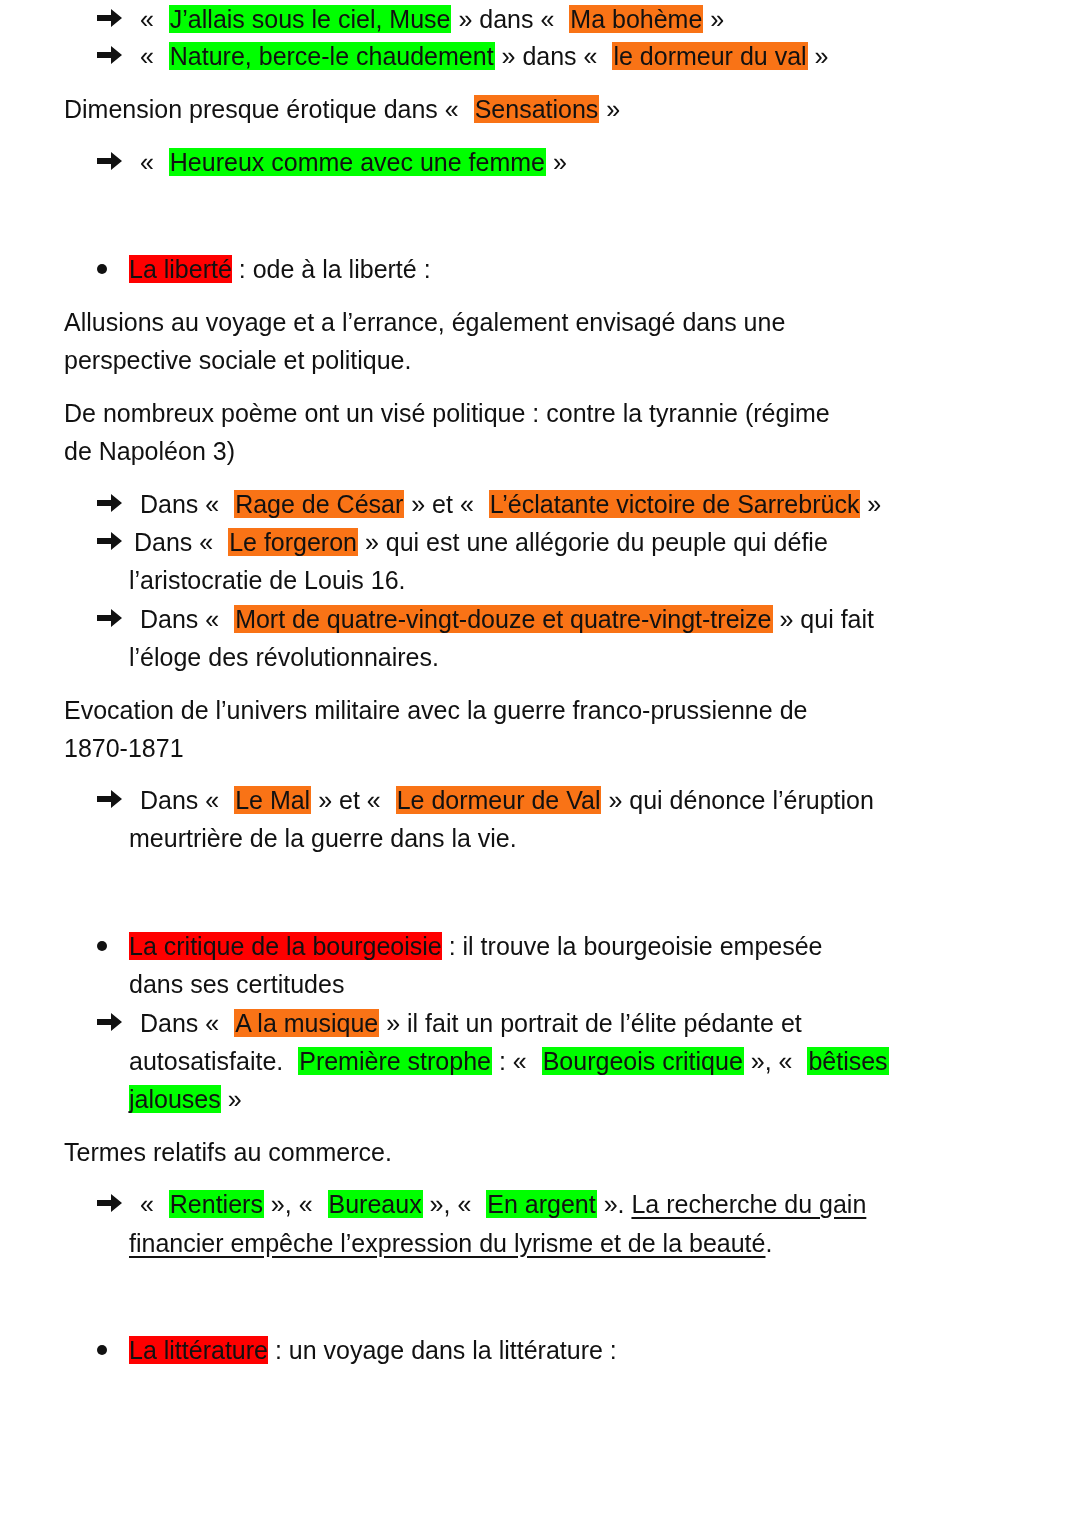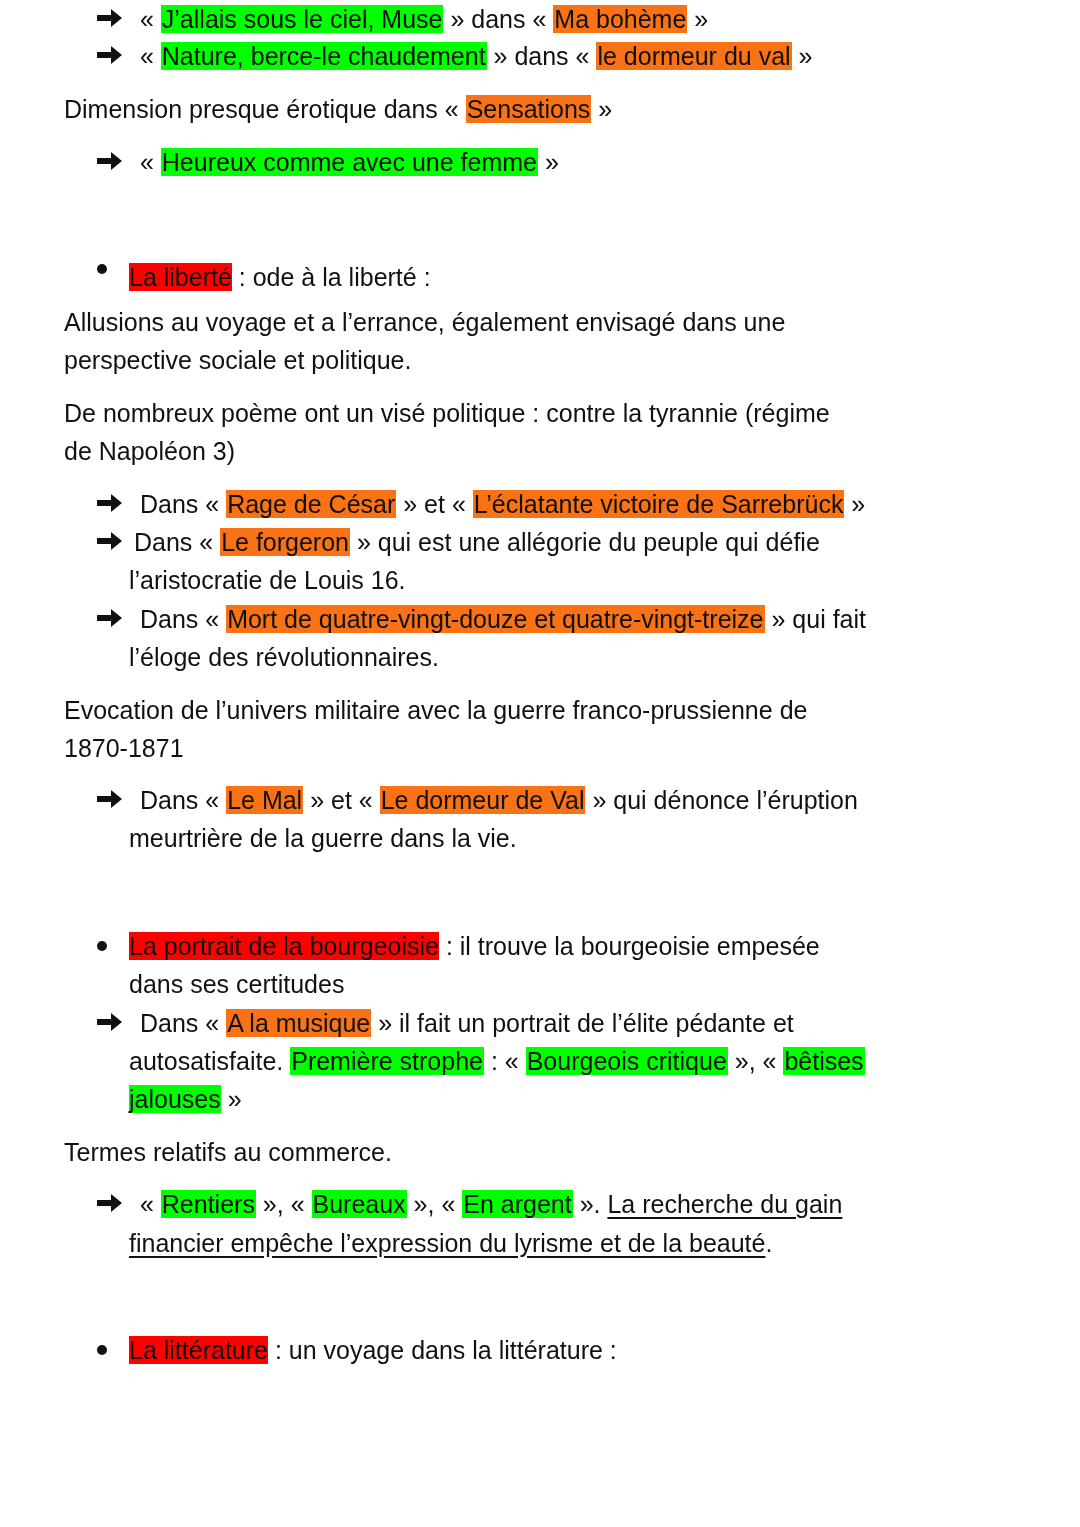--- a/index.html
+++ b/index.html
@@ -18,21 +18,21 @@
     }
     .line {
       position: absolute;
       white-space: nowrap;
       line-height: 38px;
       height: 38px;
     }
     .hl-green { background: #00ff00; }
     .hl-magenta { background: #f97316; }
     .hl-red { background: #ff0000; }
-    .hl { padding: 0 1px; }
+    .hl { padding: 0 1px; margin-left: 8px; }
     .arrow {
       display: inline-block;
       width: 26px;
       margin-right: 10px;
       vertical-align: middle;
       position: relative;
       top: -3px;
     }
     .bullet {
       position: absolute;
@@ -88,21 +88,21 @@
   <div class="line" style="left:97px; top:143px;">
     <svg class="arrow" viewBox="0 0 26 22">
         <use href="#arrow-sym"></use>
       </svg>
     <span>«</span>
     <span class="hl hl-green">Heureux comme avec une femme</span>
     <span>»</span>
   </div>
 
   <span class="bullet" style="top:264px;"></span>
-  <div class="line" style="left:129px; top:250px;margin-top:8px;">
+  <div class="line" style="left:129px; top:250px;">
     <span class="hl-red">La liberté</span>
     <span>: ode à la liberté :</span>
   </div>
 
   <div class="line" style="left:64px; top:303px;">
     <span>Allusions au voyage et a l’errance, également envisagé dans une</span>
   </div>
   <div class="line" style="left:64px; top:341px;">
     <span>perspective sociale et politique.</span>
   </div>
@@ -165,21 +165,21 @@
     <span>» et «</span>
     <span class="hl hl-magenta">Le dormeur de Val</span>
     <span>» qui dénonce l’éruption</span>
   </div>
   <div class="line" style="left:129px; top:819px;">
     <span>meurtrière de la guerre dans la vie.</span>
   </div>
 
   <span class="bullet" style="top:941px;"></span>
   <div class="line" style="left:129px; top:927px;">
-    <span class="hl-red">La portrait de la bourgeoisie</span>
+    <span class="hl-red">La critique de la bourgeoisie</span>
     <span>: il trouve la bourgeoisie empesée</span>
   </div>
   <div class="line" style="left:129px; top:965px;">
     <span>dans ses certitudes</span>
   </div>
 
   <div class="line" style="left:97px; top:1004px;">
     <svg class="arrow" viewBox="0 0 26 22">
         <use href="#arrow-sym"></use>
       </svg>

